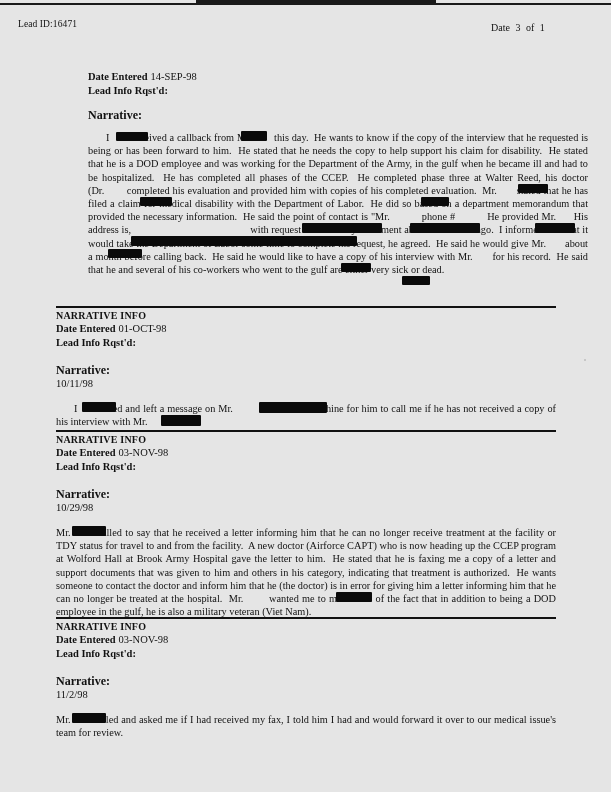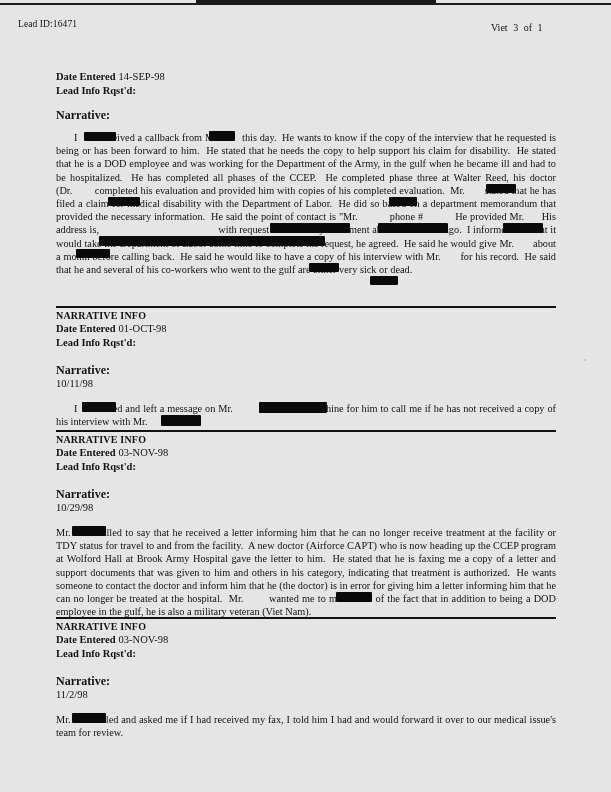--- a/index.html
+++ b/index.html
@@ -125,27 +125,27 @@
 <div class="page">
 
   <div class="top-rule"></div>
   <div class="top-rule-2"></div>
 
   <div class="lead-id">
     <span>Lead ID:</span><span>16471</span>
   </div>
 
   <div class="page-num">
-    <span>Viet</span>
+    <span>Date</span>
     <span class="np">3</span>
     <span>of</span>
     <span class="np">1</span>
   </div>
 
-  <div class="block" style="top:70px;">
+  <div class="block" style="top:70px;margin-left:32px;">
     <p class="kv">
       <span class="k">Date Entered</span><span class="v">14-SEP-98</span>
     </p>
     <p class="kv">
       <span class="k">Lead Info Rqst'd:</span><span class="v"></span>
     </p>
     <div style="height:11px;"></div>
     <p class="narr-label">Narrative:</p>
     <div style="height:9px;"></div>
 

